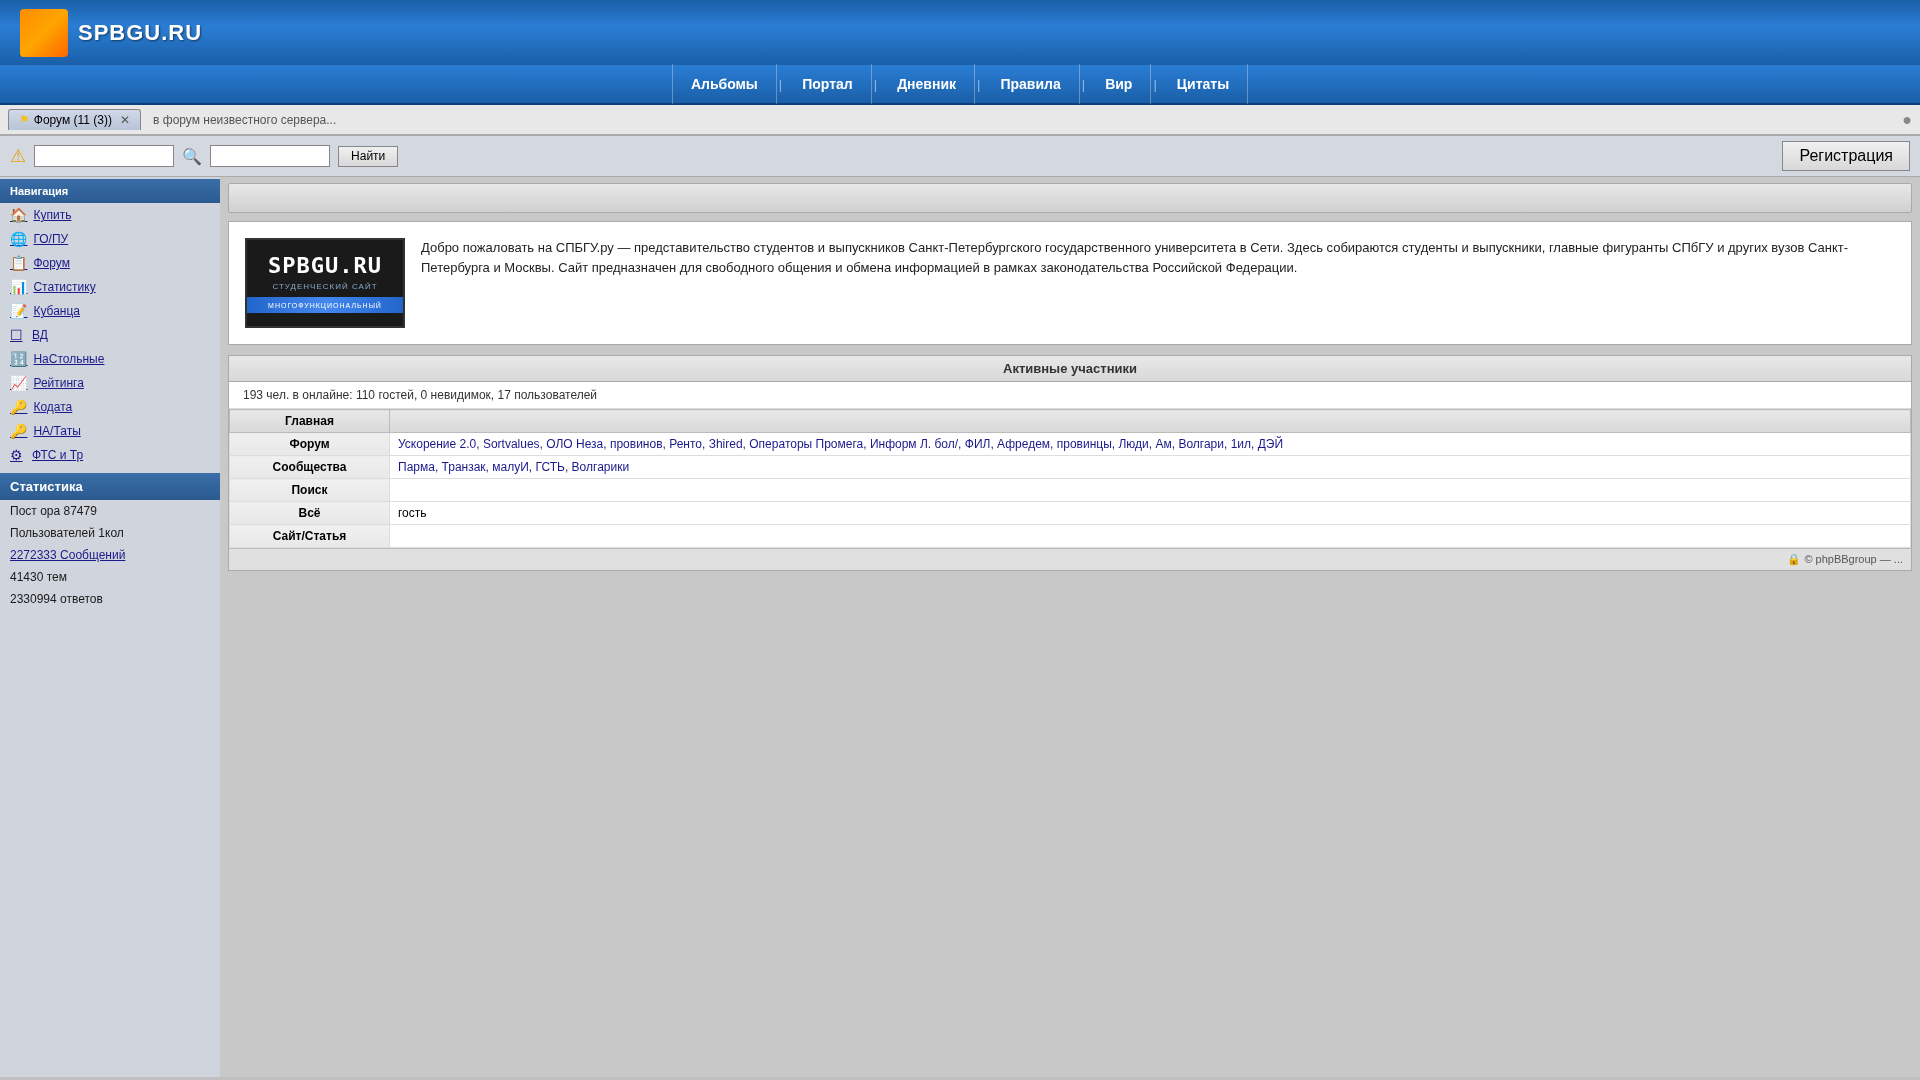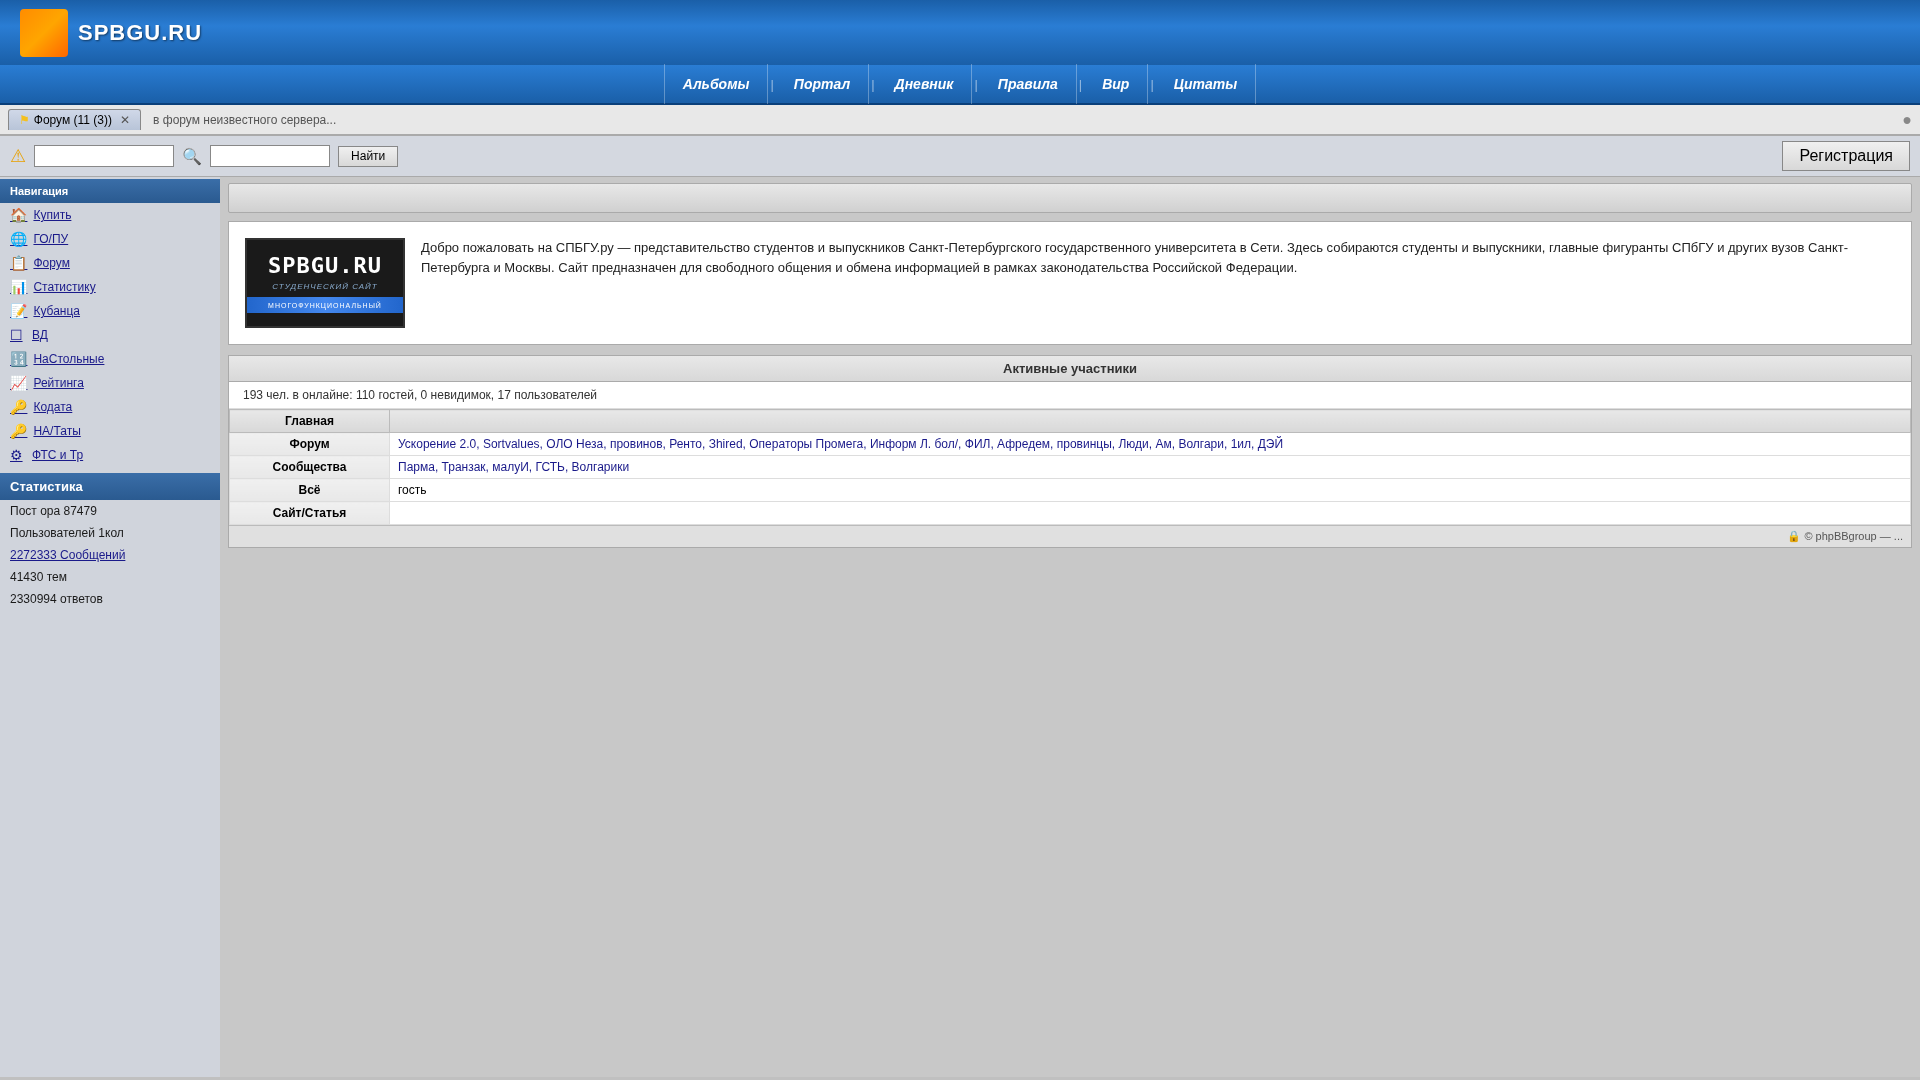--- a/index.html
+++ b/index.html
@@ -52,21 +52,20 @@
       color: white;
       text-decoration: none;
       padding: 0 18px;
       height: 40px;
       display: flex;
       align-items: center;
       font-size: 14px;
       font-weight: bold;
       cursor: pointer;
       border-right: 1px solid rgba(255,255,255,0.3);
-      font-style: italic;
     }
     .nav-item:first-child { border-left: 1px solid rgba(255,255,255,0.3); }
     .nav-sep {
       color: rgba(255,255,255,0.5);
       padding: 0 2px;
     }
 
     
     .toolbar {
       background: #e8e8e8;
@@ -247,21 +246,20 @@
       font-size: 22px;
       font-weight: bold;
       letter-spacing: 1px;
       font-family: monospace;
     }
     .site-logo-sub {
       color: #88aacc;
       font-size: 8px;
       margin-top: 4px;
       letter-spacing: 1px;
-      font-style: italic;
     }
     .site-logo-bar {
       width: 100%;
       height: 16px;
       background: linear-gradient(90deg, #2266cc 0%, #4488ee 50%, #2266cc 100%);
       margin-top: 6px;
       display: flex;
       align-items: center;
       justify-content: center;
     }
@@ -481,20 +479,24 @@
               <span style="color:#1a1a8a;font-size:12px;">Ускорение 2.0, Sortvalues, ОЛО Неза, провинов, Ренто, Зhired, Операторы Промега, Информ Л. бол/, ФИЛ, Афредем, провинцы, Люди, Ам, Волгари, 1ил, ДЭЙ</span>
             </td>
           </tr>
           <tr>
             <td class="left-col">Сообщества</td>
             <td>
               <span style="color:#1a1a8a;font-size:12px;">Парма, Транзак, малуИ, ГСТЬ, Волгарики</span>
             </td>
           </tr>
           <tr>
+            <td class="left-col">Поиск</td>
+            <td></td>
+          </tr>
+          <tr>
             <td class="left-col">Всё</td>
             <td>гость</td>
           </tr>
           <tr>
             <td class="left-col">Сайт/Статья</td>
             <td></td>
           </tr>
         </tbody>
       </table>
 

